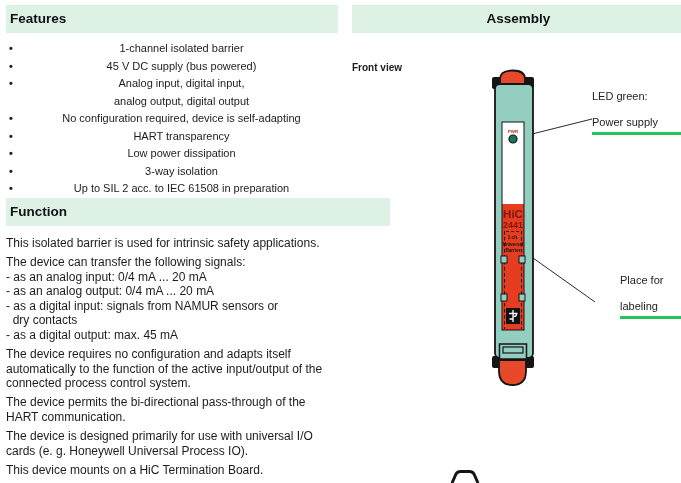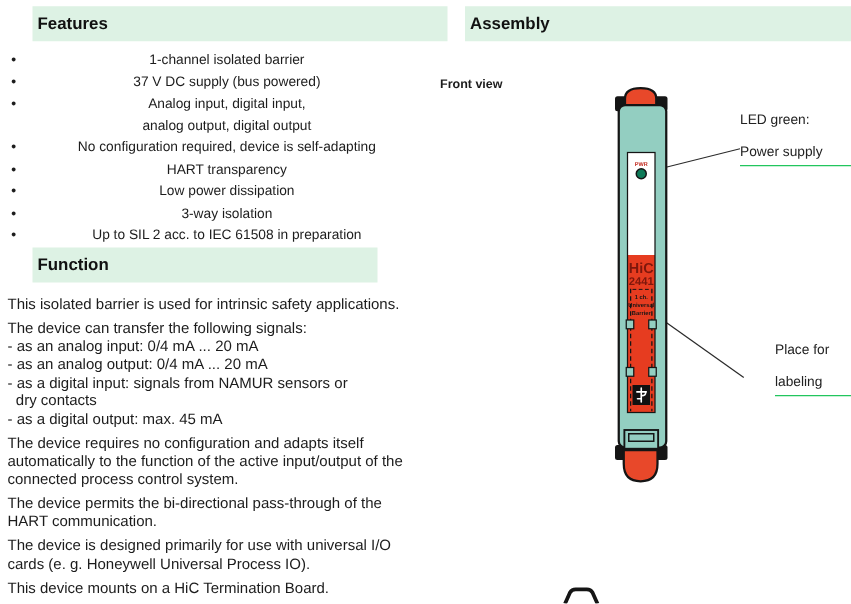--- a/index.html
+++ b/index.html
@@ -4,59 +4,59 @@
 <style>
   html,body{margin:0;padding:0;background:#ffffff;}
   #page{
     position:relative;width:681px;height:483px;overflow:hidden;
     font-family:"Liberation Sans","DejaVu Sans",sans-serif;
     color:#1c1c1c;background:#ffffff;
   }
   .section-bar{
     position:absolute;height:28px;background:#ddf2e4;
     font-size:13.5px;font-weight:bold;line-height:28px;
-    padding-left:4px;box-sizing:border-box;color:#111;margin-left:20px;
+    padding-left:4px;box-sizing:border-box;color:#111;
   }
   #features-bar{left:6px;top:5px;width:332px;}
-  #function-bar{left:6px;top:198px;width:276px;}
-  #assembly-bar{left:352px;top:5px;width:329px;}
+  #function-bar{left:6px;top:198px;width:384px;}
+  #assembly-bar{left:352px;top:5px;width:329px;text-align:center;}
   #features-list{
     position:absolute;left:6px;top:40px;width:334px;
     margin:0;padding:0 0 0 2px;list-style:none;
     font-size:11px;line-height:17.5px;
   }
   #features-list li{position:relative;padding-left:13px;white-space:pre-line;text-align:center;}
   #features-list li::before{
     content:"\2022";position:absolute;left:1px;top:0;font-weight:bold;
   }
   #function-text{position:absolute;left:6px;top:236px;width:336px;}
   #function-text p{
     margin:0 0 4.5px 0;font-size:12px;line-height:14.6px;white-space:pre-line;
   }
   #front-view-label{
     position:absolute;left:352px;top:62px;font-size:10px;font-weight:bold;
   }
   .callout{
     position:absolute;font-size:11px;line-height:13px;color:#222;
-    border-bottom:1px solid #22c55e;padding-bottom:3px;white-space:pre-line;
+    border-bottom:3px solid #22c55e;padding-bottom:3px;white-space:pre-line;
   }
   #led-callout{left:592px;top:90px;width:89px;}
   #labeling-callout{left:620px;top:274px;width:86px;}
   #assembly-figure{position:absolute;left:352px;top:33px;pointer-events:none;}
 </style>
 </head>
 <body>
 
 <div id="page">
 
   <div id="features-bar" class="section-bar">Features</div>
 
   <ul id="features-list">
     <li>1-channel isolated barrier</li>
-    <li>37 V DC supply (bus powered)</li>
+    <li>45 V DC supply (bus powered)</li>
     <li>Analog input, digital input,
 analog output, digital output</li>
     <li>No configuration required, device is self-adapting</li>
     <li>HART transparency</li>
     <li>Low power dissipation</li>
     <li>3-way isolation</li>
     <li>Up to SIL 2 acc. to IEC 61508 in preparation</li>
   </ul>
 
   <div id="function-bar" class="section-bar">Function</div>

